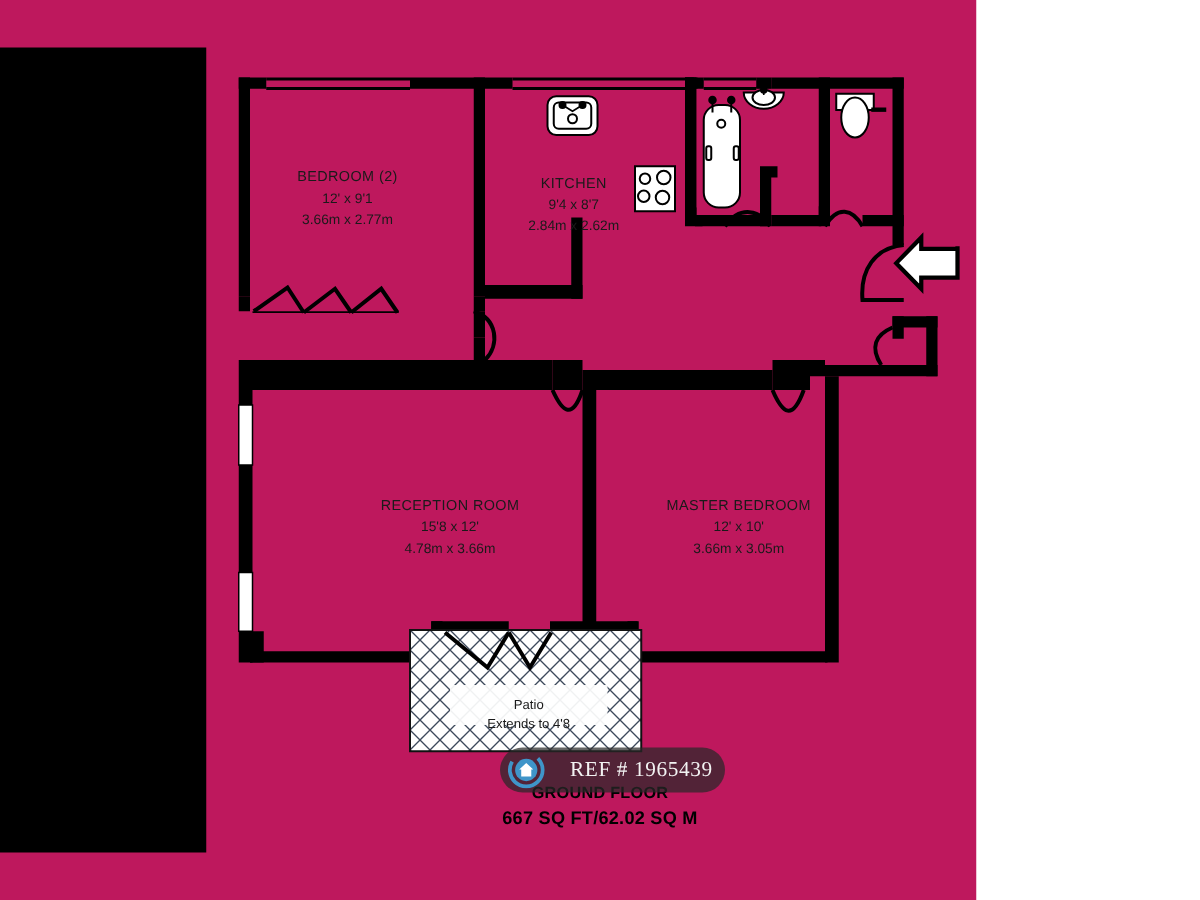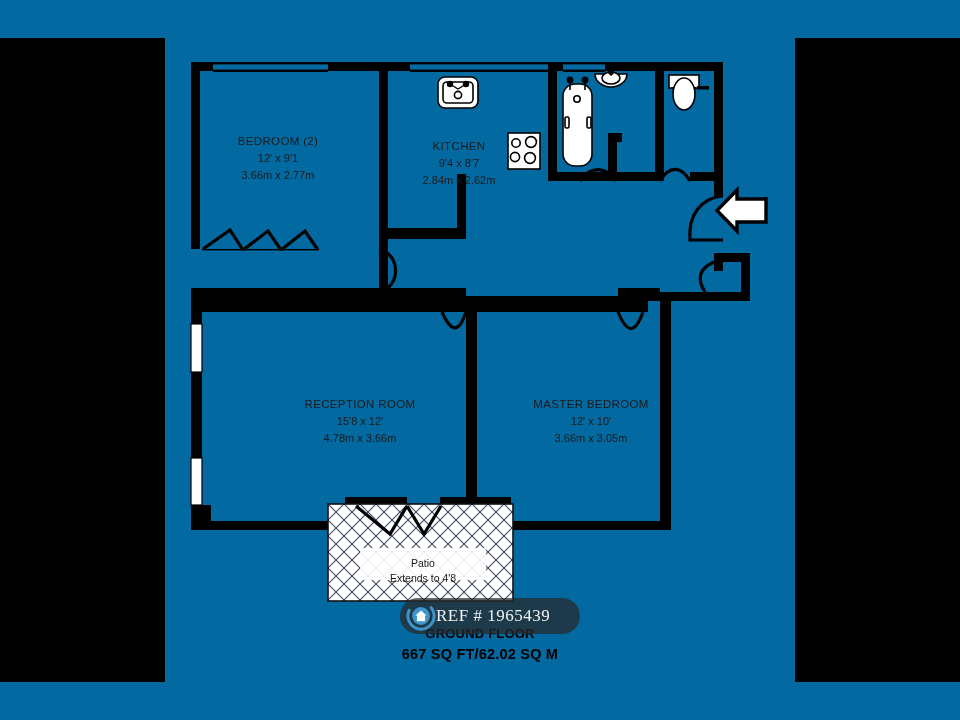--- a/index.html
+++ b/index.html
@@ -3,23 +3,23 @@
 <meta charset="utf-8">
 <title>Floor Plan</title>
 <style>
   html, body {
     margin: 0;
     padding: 0;
     background: #ffffff;
   }
   #stage {
     position: relative;
-    width: 960px;
+    width: 781px;
     height: 720px;
-    background: #0369a1;
+    background: #be185d;
     overflow: hidden;
     font-family: "Liberation Sans", sans-serif;
   }
   .pillarbox {
     position: absolute;
     top: 38px;
     height: 644px;
     background: #000000;
   }
   .pillarbox.left  { left: 0;    width: 165px; }
@@ -71,21 +71,21 @@
   #badge .logo {
     width: 30px; height: 30px;
     flex: 0 0 30px;
     position: relative;
   }
   #badge .reftext {
     font-family: "Liberation Serif", serif;
     font-size: 17px;
     color: #f2f2f2;
     letter-spacing: .5px;
-    margin-left: 0;
+    margin-left: 20px;
     white-space: nowrap;
   }
 </style>
 </head>
 <body>
 
 <div id="stage">
 
   <div class="pillarbox left"></div>
   <div class="pillarbox right"></div>

